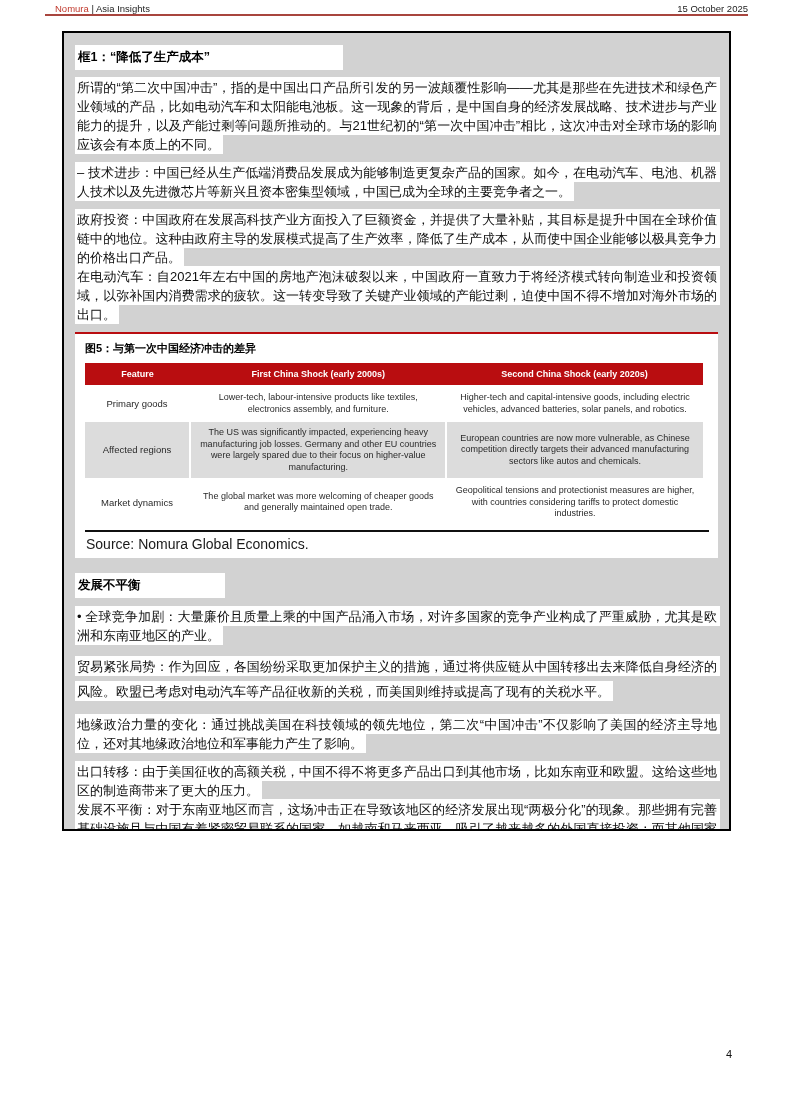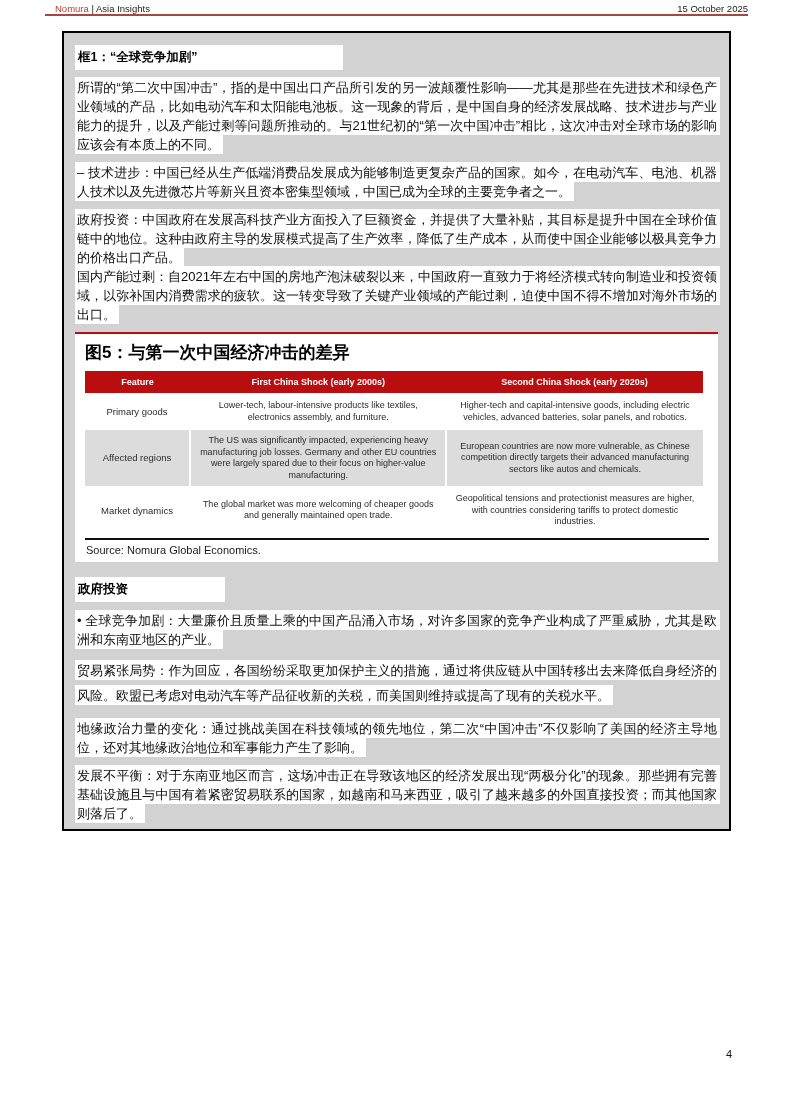--- a/index.html
+++ b/index.html
@@ -36,61 +36,61 @@
   .hl {
     background:#ffffff; padding:2.5px 3px 2.5px 2px;
     -webkit-box-decoration-break:clone; box-decoration-break:clone;
   }
 
   
   .figure {
     background:#ffffff; border-top:2px solid #b90d10;
     margin:9px 2px 13px 0; padding:5px 9px 5px 10px;
   }
-  .fig-title { font-weight:bold; font-size:17px; margin:2px 0 7px 0; color:#000; }
+  .fig-title { font-weight:bold; font-size:11px; margin:2px 0 7px 0; color:#000; }
   table.cmp { border-collapse:collapse; width:99%; font-size:9px; color:#2a2a2a; table-layout:fixed; }
   table.cmp thead th {
     background:#b90d10; color:#ffffff; font-weight:bold; font-size:9px;
     padding:6px 4px; text-align:center;margin-left:18px;
   }
   table.cmp tbody td {
     text-align:center; vertical-align:middle; padding:5px 7px; line-height:11.5px;
     border-left:2px solid #ffffff; border-top:2px solid #ffffff;
   }
   table.cmp tbody td:first-child { border-left:none; font-size:9.5px; }
   table.cmp tbody tr.alt { background:#dcdcdc; }
   .src-rule { border-top:2px solid #101010; margin-top:5px; }
-  .source { font-size:11px; color:#1a1a1a; padding:4px 1px 1px 1px; }
+  .source { font-size:14px; color:#1a1a1a; padding:4px 1px 1px 1px; }
 
   
   .pagenum { position:absolute; top:1048px; right:61px; font-size:11px; color:#111; }
 </style>
 </head>
 <body>
 
 <div class="pageheader">
   <div>
     <span class="brand">Nomura</span>
     <span>|</span>
     <span>Asia Insights</span>
   </div>
   <div>15 October 2025</div>
 </div>
 <div class="toprule"></div>
 
 <div class="mainbox">
 
-  <div class="patch box-title">框1：“全球竞争加剧”</div>
+  <div class="patch box-title">框1：“降低了生产成本”</div>
 
   <p class="para"><span class="hl">所谓的“第二次中国冲击”，指的是中国出口产品所引发的另一波颠覆性影响——尤其是那些在先进技术和绿色产业领域的产品，比如电动汽车和太阳能电池板。这一现象的背后，是中国自身的经济发展战略、技术进步与产业能力的提升，以及产能过剩等问题所推动的。与21世纪初的“第一次中国冲击”相比，这次冲击对全球市场的影响应该会有本质上的不同。</span></p>
 
 
   <p class="para"><span class="hl">– 技术进步：中国已经从生产低端消费品发展成为能够制造更复杂产品的国家。如今，在电动汽车、电池、机器人技术以及先进微芯片等新兴且资本密集型领域，中国已成为全球的主要竞争者之一。</span></p>
   <p class="para tight"><span class="hl">政府投资：中国政府在发展高科技产业方面投入了巨额资金，并提供了大量补贴，其目标是提升中国在全球价值链中的地位。这种由政府主导的发展模式提高了生产效率，降低了生产成本，从而使中国企业能够以极具竞争力的价格出口产品。</span></p>
-  <p class="para tight"><span class="hl">国内产能过剩：自2021年左右中国的房地产泡沫破裂以来，中国政府一直致力于将经济模式转向制造业和投资领域，以弥补国内消费需求的疲软。这一转变导致了关键产业领域的产能过剩，迫使中国不得不增加对海外市场的出口。</span></p>
+  <p class="para tight"><span class="hl">在电动汽车：自2021年左右中国的房地产泡沫破裂以来，中国政府一直致力于将经济模式转向制造业和投资领域，以弥补国内消费需求的疲软。这一转变导致了关键产业领域的产能过剩，迫使中国不得不增加对海外市场的出口。</span></p>
 
   
   <div class="figure">
     <div class="fig-title">图5：与第一次中国经济冲击的差异</div>
     <table class="cmp">
       <colgroup>
           <col style="width:17%">
           <col style="width:41.5%">
           <col style="width:41.5%">
         </colgroup>
@@ -116,22 +116,23 @@
           <td>Market dynamics</td>
           <td>The global market was more welcoming of cheaper goods and generally maintained open trade.</td>
           <td>Geopolitical tensions and protectionist measures are higher, with countries considering tariffs to protect domestic industries.</td>
         </tr>
       </tbody>
     </table>
     <div class="src-rule"></div>
     <div class="source">Source: Nomura Global Economics.</div>
   </div>
 
-  <div class="patch h-impact">政府投资</div>
+  <div class="patch h-impact">发展不平衡</div>
 
   <p class="para"><span class="hl">• 全球竞争加剧：大量廉价且质量上乘的中国产品涌入市场，对许多国家的竞争产业构成了严重威胁，尤其是欧洲和东南亚地区的产业。</span></p>
   <p class="para loose"><span class="hl">贸易紧张局势：作为回应，各国纷纷采取更加保护主义的措施，通过将供应链从中国转移出去来降低自身经济的风险。欧盟已考虑对电动汽车等产品征收新的关税，而美国则维持或提高了现有的关税水平。</span></p>
   <p class="para"><span class="hl">地缘政治力量的变化：通过挑战美国在科技领域的领先地位，第二次“中国冲击”不仅影响了美国的经济主导地位，还对其地缘政治地位和军事能力产生了影响。</span></p>
+  <p class="para tight"><span class="hl">出口转移：由于美国征收的高额关税，中国不得不将更多产品出口到其他市场，比如东南亚和欧盟。这给这些地区的制造商带来了更大的压力。</span></p>
   <p class="para tight"><span class="hl">发展不平衡：对于东南亚地区而言，这场冲击正在导致该地区的经济发展出现“两极分化”的现象。那些拥有完善基础设施且与中国有着紧密贸易联系的国家，如越南和马来西亚，吸引了越来越多的外国直接投资；而其他国家则落后了。</span></p>
 
 </div>
 
 <div class="pagenum">4</div>
 
 </body></html>

